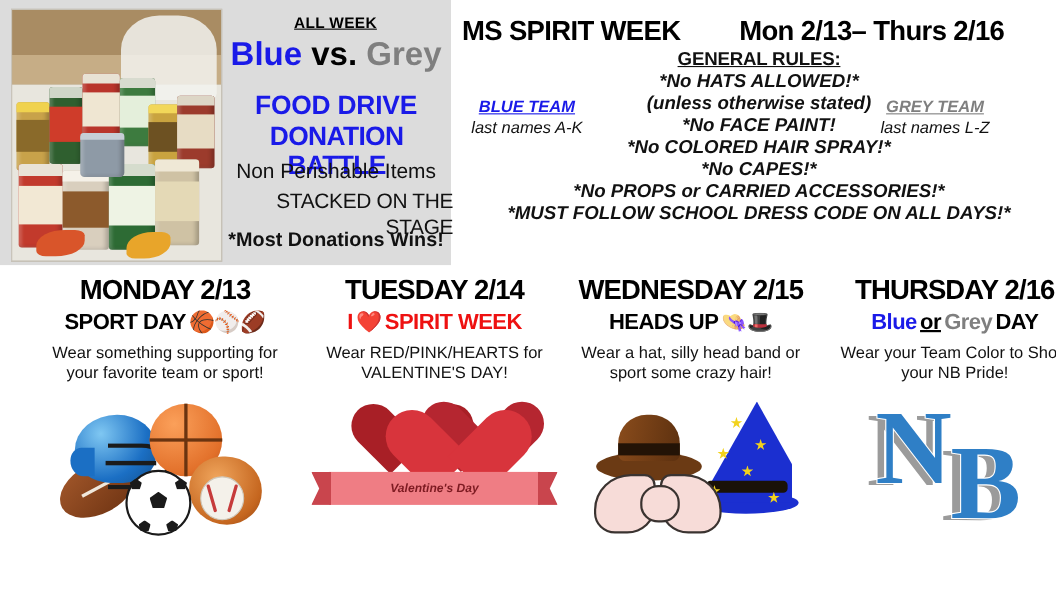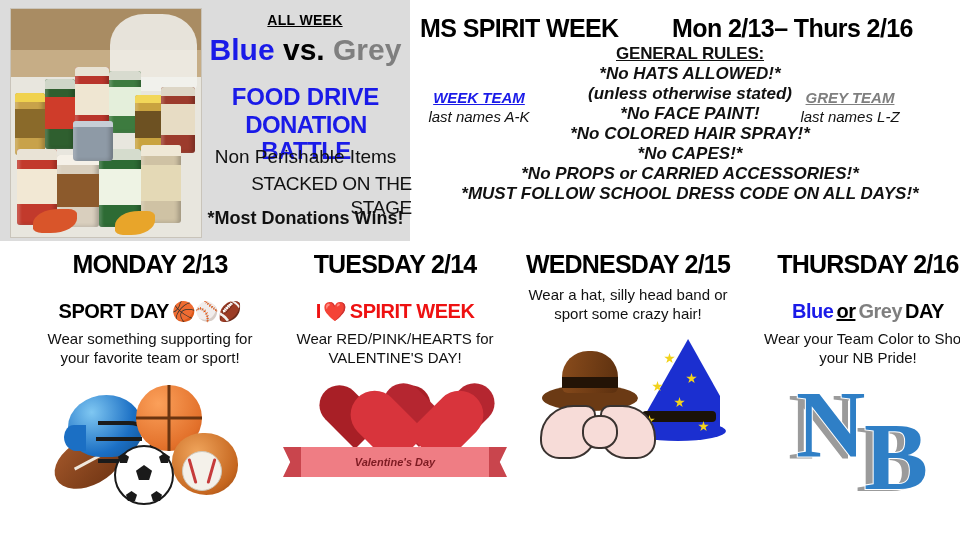--- a/index.html
+++ b/index.html
@@ -84,21 +84,21 @@
   .team-blue{left:424px;top:88px;width:110px;}
   .team-grey{left:790px;top:88px;width:120px;}
 
   
   .col{position:absolute;top:250px;width:240px;height:290px;text-align:center;padding-left:30px;}
   .c0{left:0px;}   .c1{left:245px;} .c2{left:478px;text-align:center;} .c3{left:718px;}
   .day-title{
     font-size:25px;font-weight:bold;color:#000;letter-spacing:-.8px;white-space:nowrap;
   }
   .day-sub{
-    margin-top:21px;font-size:20px;font-weight:bold;color:#000;
+    margin-top:3px;font-size:20px;font-weight:bold;color:#000;
     letter-spacing:-.5px;white-space:nowrap;
     display:flex;align-items:center;justify-content:center;gap:3px;
   }
   .day-desc{
     margin-top:6px;font-size:15px;line-height:19px;color:#111;padding:0 12px;
   }
   .art{position:relative;margin:6px auto 0;width:220px;height:130px;}
 
   
   .helmet{position:absolute;left:28px;top:22px;width:74px;height:62px;background:radial-gradient(circle at 32% 28%,#7fc7f2,#1b6fc4 62%,#12508f);border-radius:54% 50% 42% 46%;}
@@ -244,21 +244,21 @@
     <span class="l">*No HATS ALLOWED!*</span>
     <span class="l">(unless otherwise stated)</span>
     <span class="l">*No FACE PAINT!</span>
     <span class="l">*No COLORED HAIR SPRAY!*</span>
     <span class="l">*No CAPES!*</span>
     <span class="l">*No PROPS or CARRIED ACCESSORIES!*</span>
     <span class="l">*MUST FOLLOW SCHOOL DRESS CODE ON ALL DAYS!*</span>
   </div>
 
   <div class="team team-blue">
-    <span class="name blue">WEEK TEAM</span>
+    <span class="name blue">BLUE TEAM</span>
     <span class="sub">last names A-K</span>
   </div>
   <div class="team team-grey">
     <span class="name grey">GREY TEAM</span>
     <span class="sub">last names L-Z</span>
   </div>
 
   <div class="col c0">
     <div class="day-title">MONDAY 2/13</div>
     <div class="day-sub">
@@ -296,20 +296,24 @@
       <div class="heart hR"></div>
       <div class="heart hC"></div>
       <div class="banner">
         <span>Valentine's Day</span>
       </div>
     </div>
   </div>
 
   <div class="col c2">
     <div class="day-title">WEDNESDAY 2/15</div>
+    <div class="day-sub">
+      <span>HEADS UP</span>
+      <span class="emoji">👒🎩</span>
+    </div>
     <div class="day-desc">Wear a hat, silly head band or sport some crazy hair!</div>
     <div class="art">
       <div class="fedora-brim"></div>
       <div class="fedora-crown"></div>
       <div class="fedora-band"></div>
       <div class="wizard-brim"></div>
       <div class="wizard"></div>
       <div class="wizard-band"></div>
       <div class="star" style="left:146px;top:24px;"></div>
       <div class="star" style="left:168px;top:44px;"></div>

